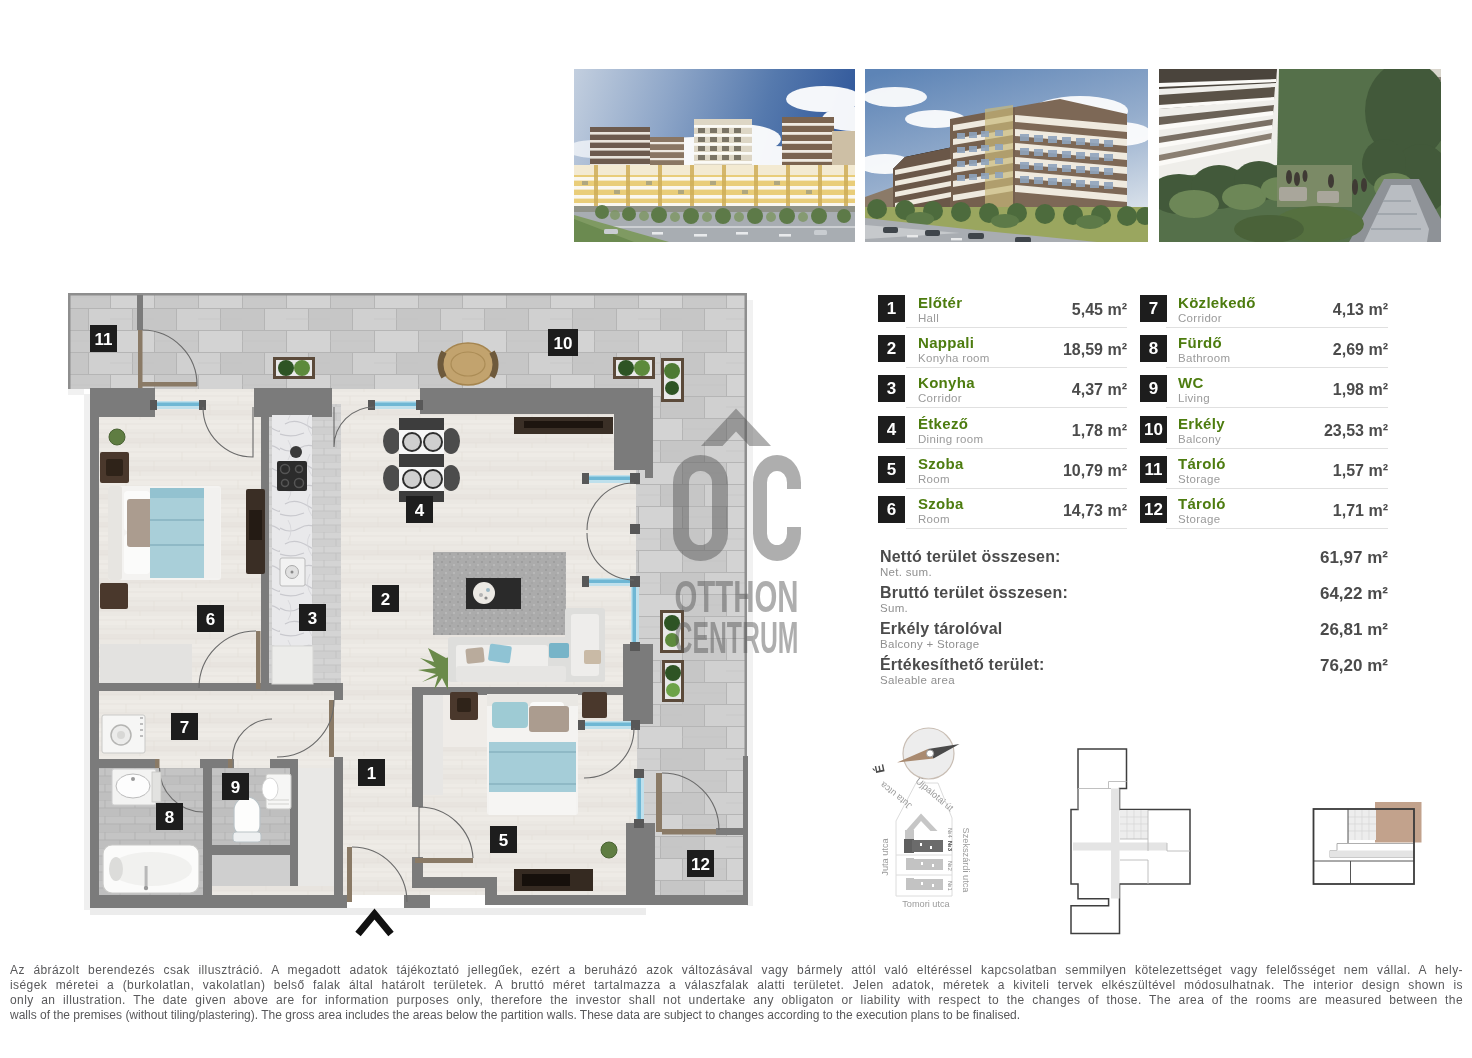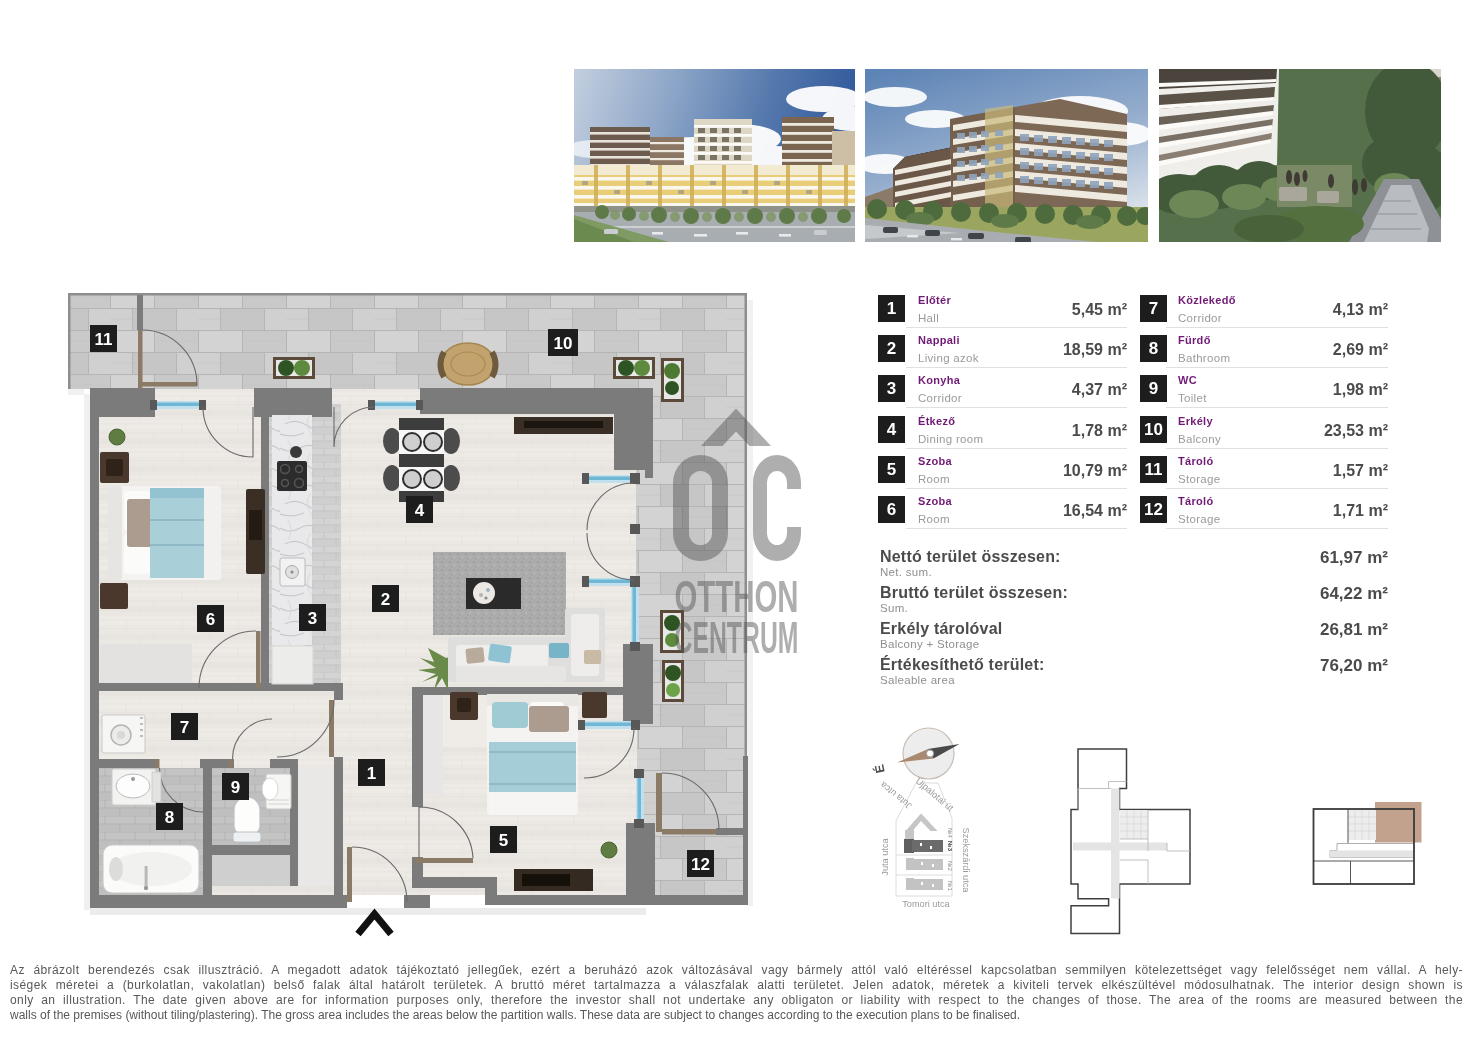--- a/index.html
+++ b/index.html
@@ -1,19 +1,19 @@
 <!DOCTYPE html>
 <html><head>
 <meta charset="utf-8">
 <style>
   html,body{margin:0;padding:0;background:#fff;width:1472px;height:1058px;overflow:hidden;}
   body{font-family:"Liberation Sans",sans-serif;position:relative;-webkit-font-smoothing:antialiased;}
   .abs{position:absolute;}
   .tag{position:absolute;width:27px;height:27px;background:#1d1d1d;color:#fff;font-weight:bold;font-size:17px;display:flex;align-items:center;justify-content:center;}
-  .nm{position:absolute;font-size:11px;font-weight:bold;color:#701a75;letter-spacing:.3px;}
+  .nm{position:absolute;font-size:15px;font-weight:bold;color:#4d7c0f;letter-spacing:.3px;}
   .sub{position:absolute;font-size:11.5px;color:#9a9a9a;letter-spacing:.3px;}
   .ar{position:absolute;font-size:16px;font-weight:bold;color:#4b4b4b;text-align:right;}
   .sep{position:absolute;height:1px;background:#e0e0e0;}
   .tnm{position:absolute;font-size:16px;font-weight:bold;color:#4b4b4b;letter-spacing:.2px;}
   .tsub{position:absolute;font-size:11.5px;color:#8f8f8f;letter-spacing:.3px;}
   .tar{position:absolute;font-size:17px;font-weight:bold;color:#4b4b4b;text-align:right;}
   .disc{position:absolute;left:10px;width:1453px;font-size:12px;color:#58585a;white-space:nowrap;}
   .discj{position:absolute;left:10px;width:1453px;font-size:12px;color:#58585a;text-align:justify;text-align-last:justify;letter-spacing:0.42px;}
 </style>
 </head>
@@ -699,56 +699,56 @@
 </g>
 </svg>
 
 <div class="tag" style="left:878px;top:295px">1</div>
 <div class="nm" style="left:918px;top:294px">Előtér</div>
 <div class="sub" style="left:918px;top:312px">Hall</div>
 <div class="ar" style="left:1007px;top:301px;width:120px">5,45 m²</div>
 <div class="sep" style="left:906px;top:327px;width:221px"></div>
 <div class="tag" style="left:878px;top:335px">2</div>
 <div class="nm" style="left:918px;top:334px">Nappali</div>
-<div class="sub" style="left:918px;top:352px">Living azok</div>
+<div class="sub" style="left:918px;top:352px">Konyha room</div>
 <div class="ar" style="left:1007px;top:341px;width:120px">18,59 m²</div>
 <div class="sep" style="left:906px;top:367px;width:221px"></div>
 <div class="tag" style="left:878px;top:375px">3</div>
 <div class="nm" style="left:918px;top:374px">Konyha</div>
 <div class="sub" style="left:918px;top:392px">Corridor</div>
 <div class="ar" style="left:1007px;top:381px;width:120px">4,37 m²</div>
 <div class="sep" style="left:906px;top:407px;width:221px"></div>
 <div class="tag" style="left:878px;top:416px">4</div>
 <div class="nm" style="left:918px;top:415px">Étkező</div>
 <div class="sub" style="left:918px;top:433px">Dining room</div>
 <div class="ar" style="left:1007px;top:422px;width:120px">1,78 m²</div>
 <div class="sep" style="left:906px;top:448px;width:221px"></div>
 <div class="tag" style="left:878px;top:456px">5</div>
 <div class="nm" style="left:918px;top:455px">Szoba</div>
 <div class="sub" style="left:918px;top:473px">Room</div>
 <div class="ar" style="left:1007px;top:462px;width:120px">10,79 m²</div>
 <div class="sep" style="left:906px;top:488px;width:221px"></div>
 <div class="tag" style="left:878px;top:496px">6</div>
 <div class="nm" style="left:918px;top:495px">Szoba</div>
 <div class="sub" style="left:918px;top:513px">Room</div>
-<div class="ar" style="left:1007px;top:502px;width:120px">16,54 m²</div>
+<div class="ar" style="left:1007px;top:502px;width:120px">14,73 m²</div>
 <div class="sep" style="left:906px;top:528px;width:221px"></div>
 <div class="tag" style="left:1140px;top:295px">7</div>
 <div class="nm" style="left:1178px;top:294px">Közlekedő</div>
 <div class="sub" style="left:1178px;top:312px">Corridor</div>
 <div class="ar" style="left:1268px;top:301px;width:120px">4,13 m²</div>
 <div class="sep" style="left:1166px;top:327px;width:222px"></div>
 <div class="tag" style="left:1140px;top:335px">8</div>
 <div class="nm" style="left:1178px;top:334px">Fürdő</div>
 <div class="sub" style="left:1178px;top:352px">Bathroom</div>
 <div class="ar" style="left:1268px;top:341px;width:120px">2,69 m²</div>
 <div class="sep" style="left:1166px;top:367px;width:222px"></div>
 <div class="tag" style="left:1140px;top:375px">9</div>
 <div class="nm" style="left:1178px;top:374px">WC</div>
-<div class="sub" style="left:1178px;top:392px">Toilet</div>
+<div class="sub" style="left:1178px;top:392px">Living</div>
 <div class="ar" style="left:1268px;top:381px;width:120px">1,98 m²</div>
 <div class="sep" style="left:1166px;top:407px;width:222px"></div>
 <div class="tag" style="left:1140px;top:416px">10</div>
 <div class="nm" style="left:1178px;top:415px">Erkély</div>
 <div class="sub" style="left:1178px;top:433px">Balcony</div>
 <div class="ar" style="left:1268px;top:422px;width:120px">23,53 m²</div>
 <div class="sep" style="left:1166px;top:448px;width:222px"></div>
 <div class="tag" style="left:1140px;top:456px">11</div>
 <div class="nm" style="left:1178px;top:455px">Tároló</div>
 <div class="sub" style="left:1178px;top:473px">Storage</div>

